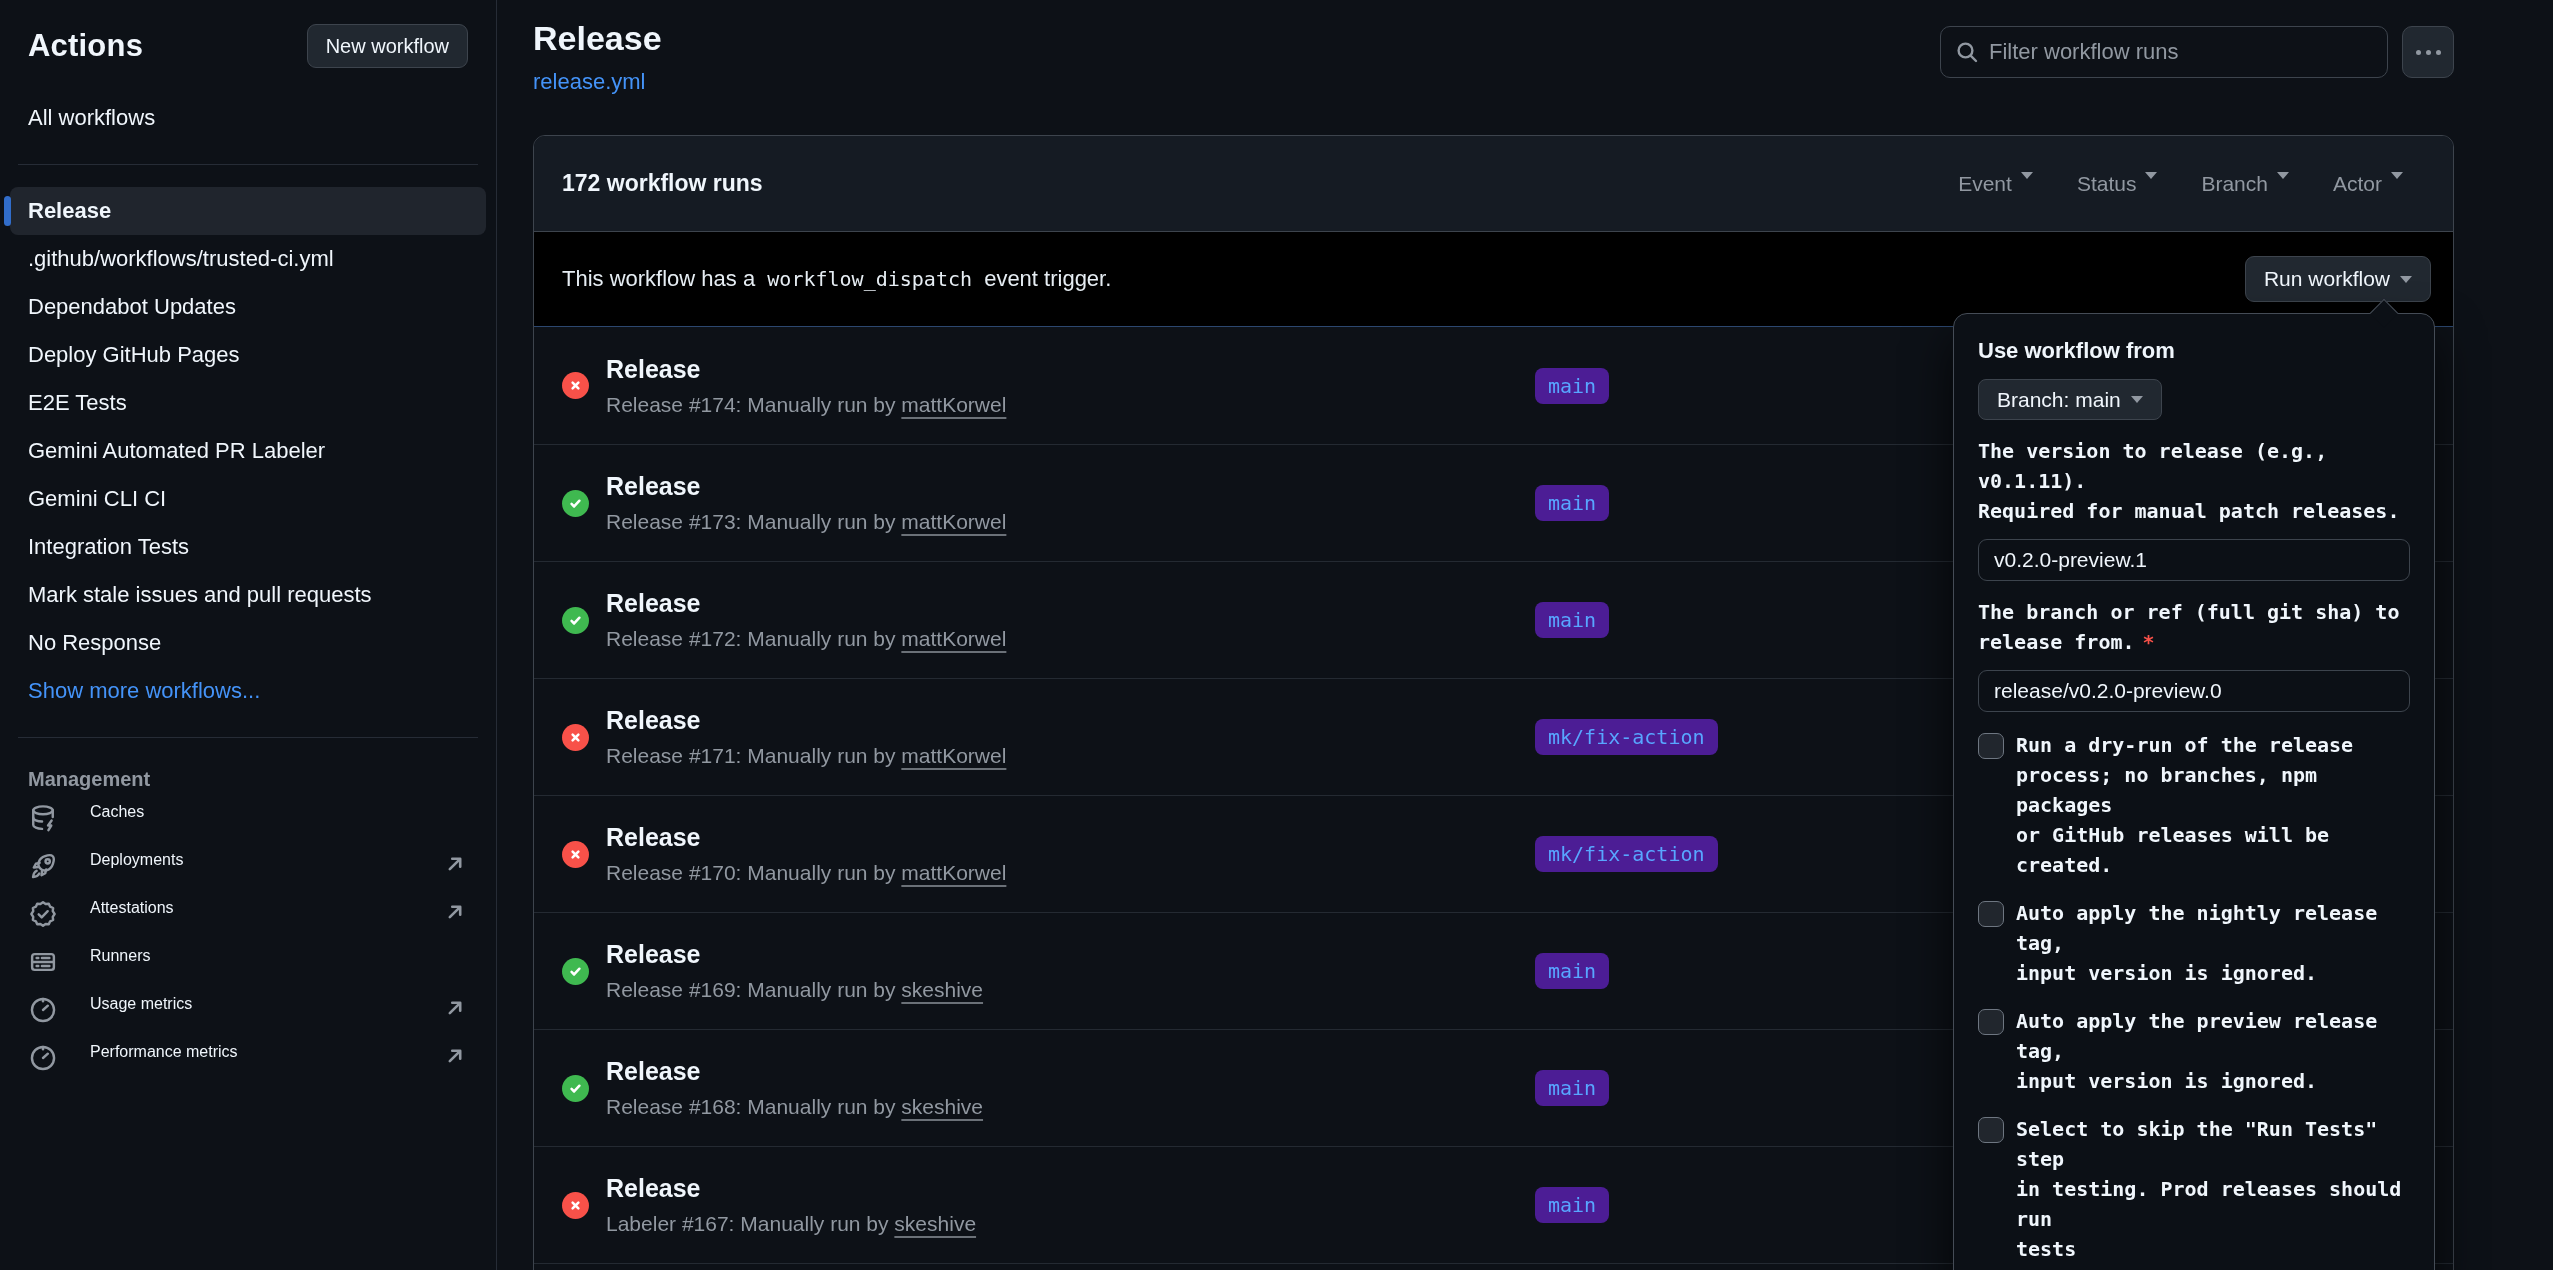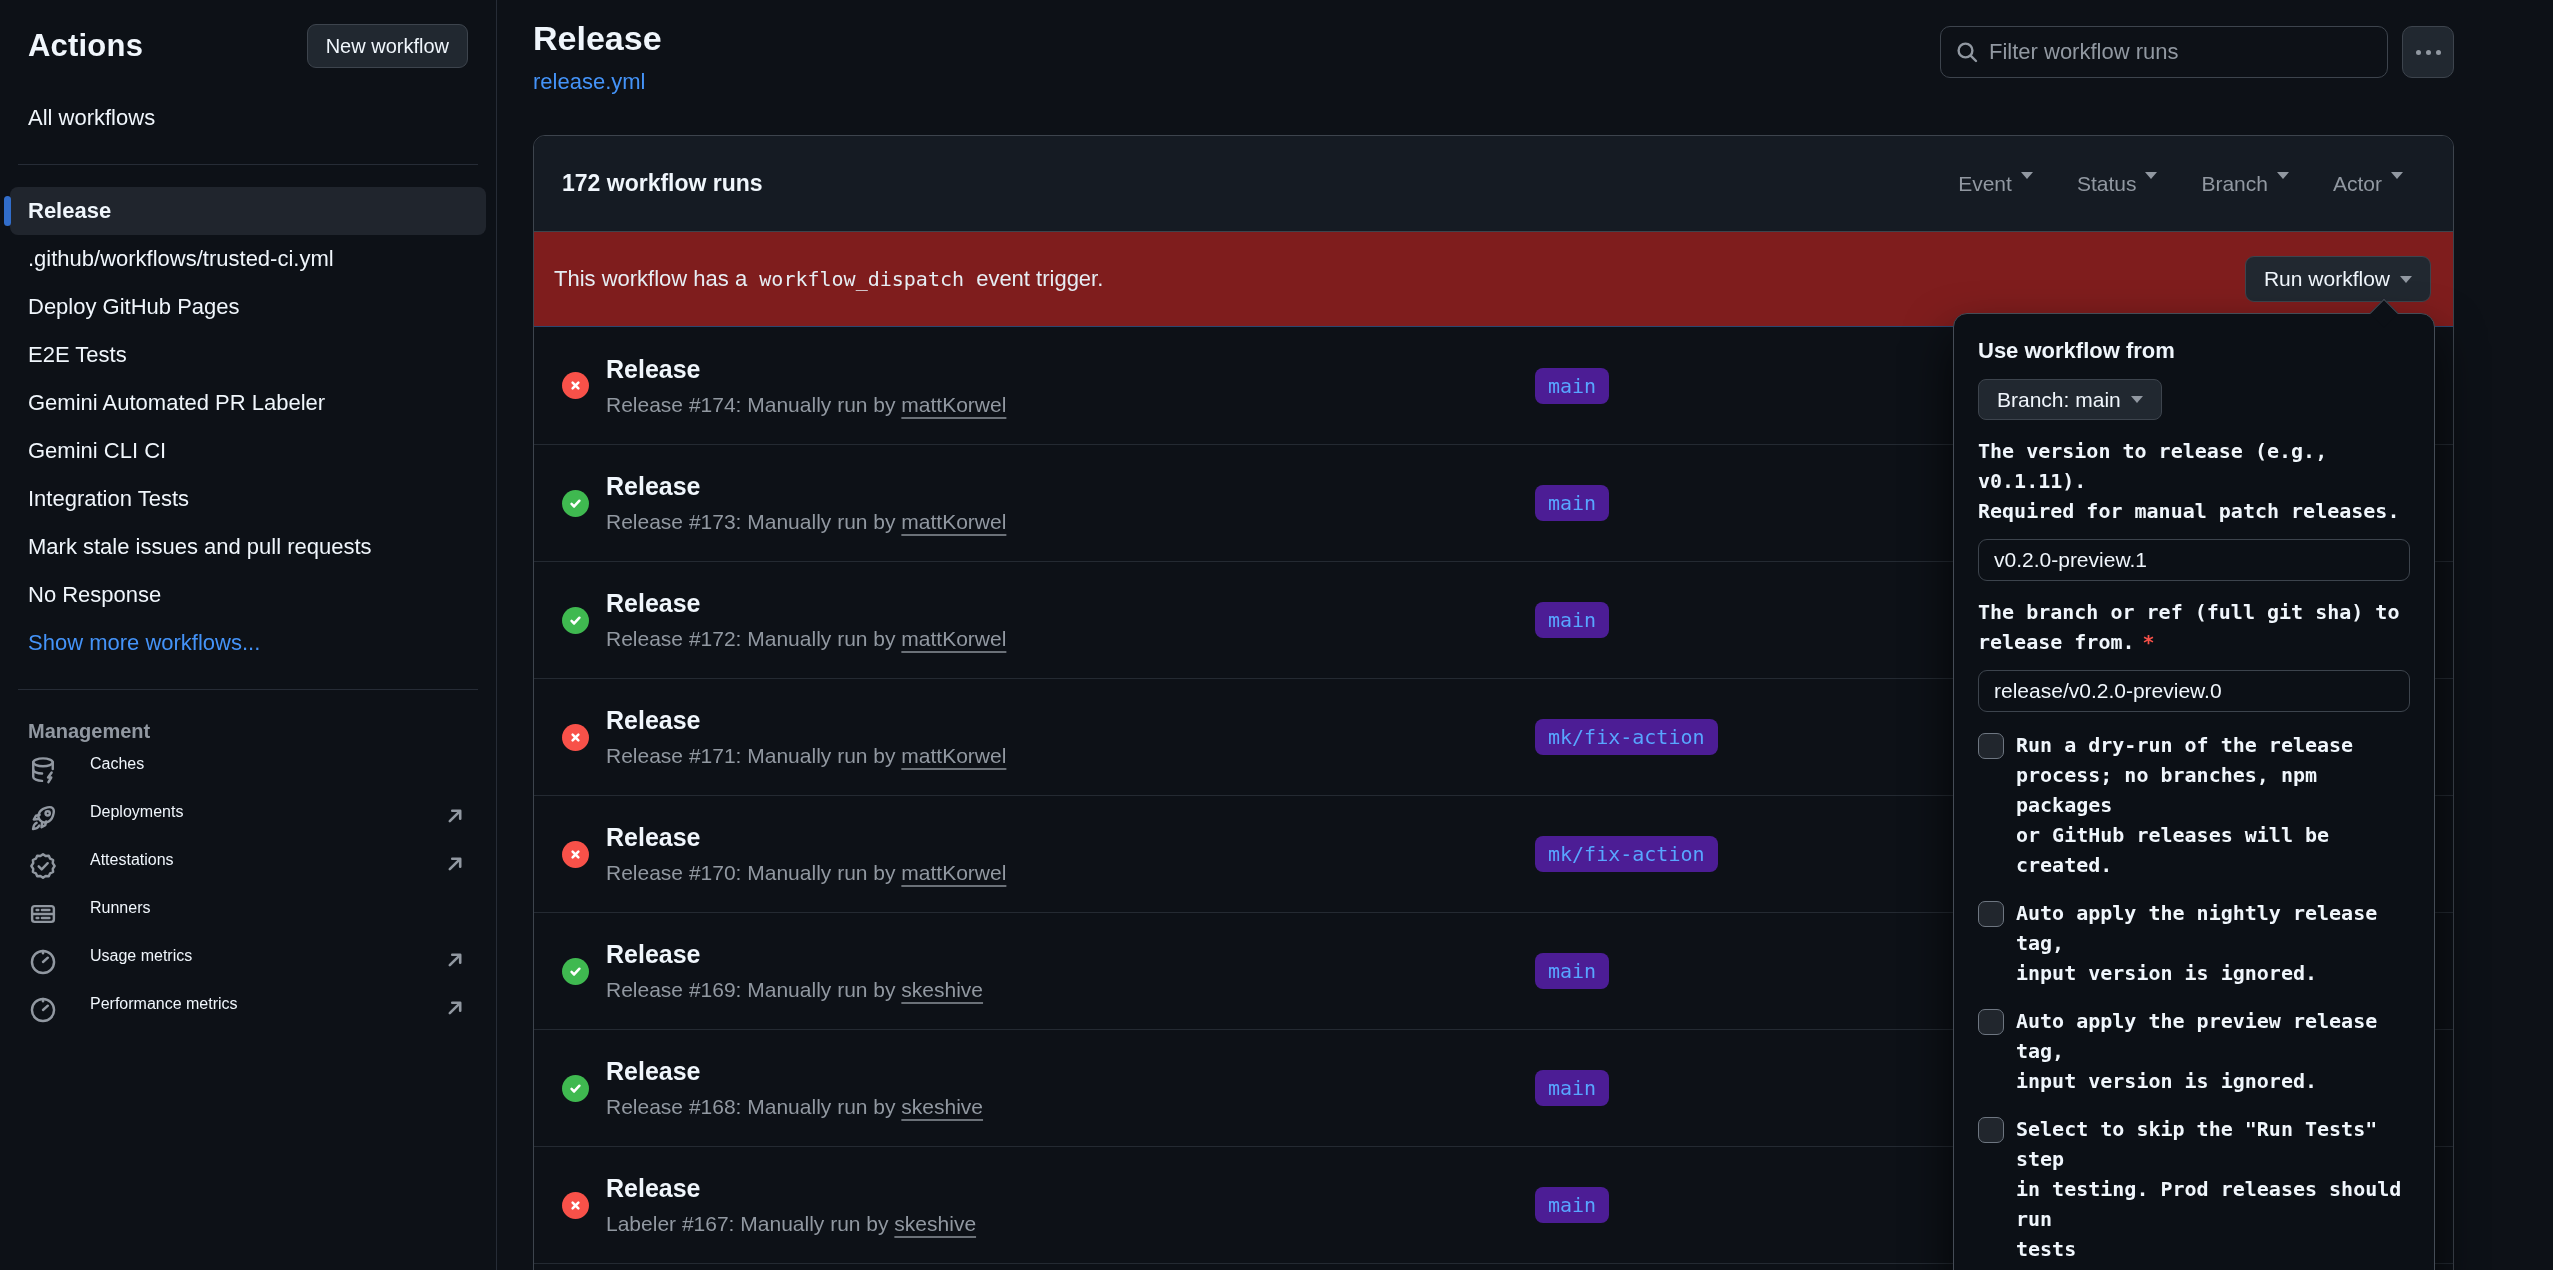--- a/index.html
+++ b/index.html
@@ -57,21 +57,21 @@
   }
   .dot { width:5px; height:5px; border-radius:50%; background:#9198a1; }
 
   
   .panel { border:1px solid #3d444d; border-radius:12px 12px 0 0; height:1140px; overflow:hidden; }
   .panel-header { height:96px; background:#151b23; border-bottom:1px solid #3d444d; display:flex; align-items:center; padding:0 50px 0 28px; }
   .count { font-size:23px; font-weight:600; }
   .filters { margin-left:auto; display:flex; gap:44px; }
   .filter { display:flex; align-items:flex-start; gap:9px; color:#9198a1; font-size:21px; cursor:pointer; }
   .caret { width:0; height:0; border-left:6px solid transparent; border-right:6px solid transparent; border-top:7px solid #9198a1; }
-  .banner { height:95px; background:#7f1d1d; border-bottom:1px solid #2c476f; display:flex; align-items:center; padding:0 22px 0 20px; }
+  .banner { height:95px; background:#000000; border-bottom:1px solid #2c476f; display:flex; align-items:center; padding:0 22px 0 28px; }
   .banner-text { font-size:22px; color:#e6edf3; }
   .banner-text code { font-family:"DejaVu Sans Mono", monospace; font-size:20px; padding:0 6px; }
   .banner .btn-secondary { margin-left:auto; height:46px; font-size:21px; }
 
   .run-row { height:117px; display:flex; align-items:center; padding:0 28px; }
   .run-row + .run-row, .run-row.partial { border-top:1px solid #242a32; }
   .status { width:27px; height:27px; border-radius:50%; flex-shrink:0; display:flex; align-items:center; justify-content:center; }
   .status.success { background:#3fb950; }
   .status.failure { background:#f85149; }
   .status svg { width:17px; height:17px; stroke:#ffffff; stroke-width:2.4; fill:none; stroke-linecap:round; stroke-linejoin:round; }
@@ -125,20 +125,21 @@
   <aside class="sidebar">
     <div class="sb-head">
       <div class="sb-title">Actions</div>
       <button class="btn-secondary">New workflow</button>
     </div>
     <div class="nav-item all">All workflows</div>
     <div class="sb-divider"></div>
     <nav id="wf-list">
         <div class="nav-item selected"><span class="sel-bar"></span>Release</div>
         <div class="nav-item">.github/workflows/trusted-ci.yml</div>
+        <div class="nav-item">Dependabot Updates</div>
         <div class="nav-item">Deploy GitHub Pages</div>
         <div class="nav-item">E2E Tests</div>
         <div class="nav-item">Gemini Automated PR Labeler</div>
         <div class="nav-item">Gemini CLI CI</div>
         <div class="nav-item">Integration Tests</div>
         <div class="nav-item">Mark stale issues and pull requests</div>
         <div class="nav-item">No Response</div>
       </nav>
     <div class="nav-item show-more">Show more workflows...</div>
     <div class="sb-divider"></div>

